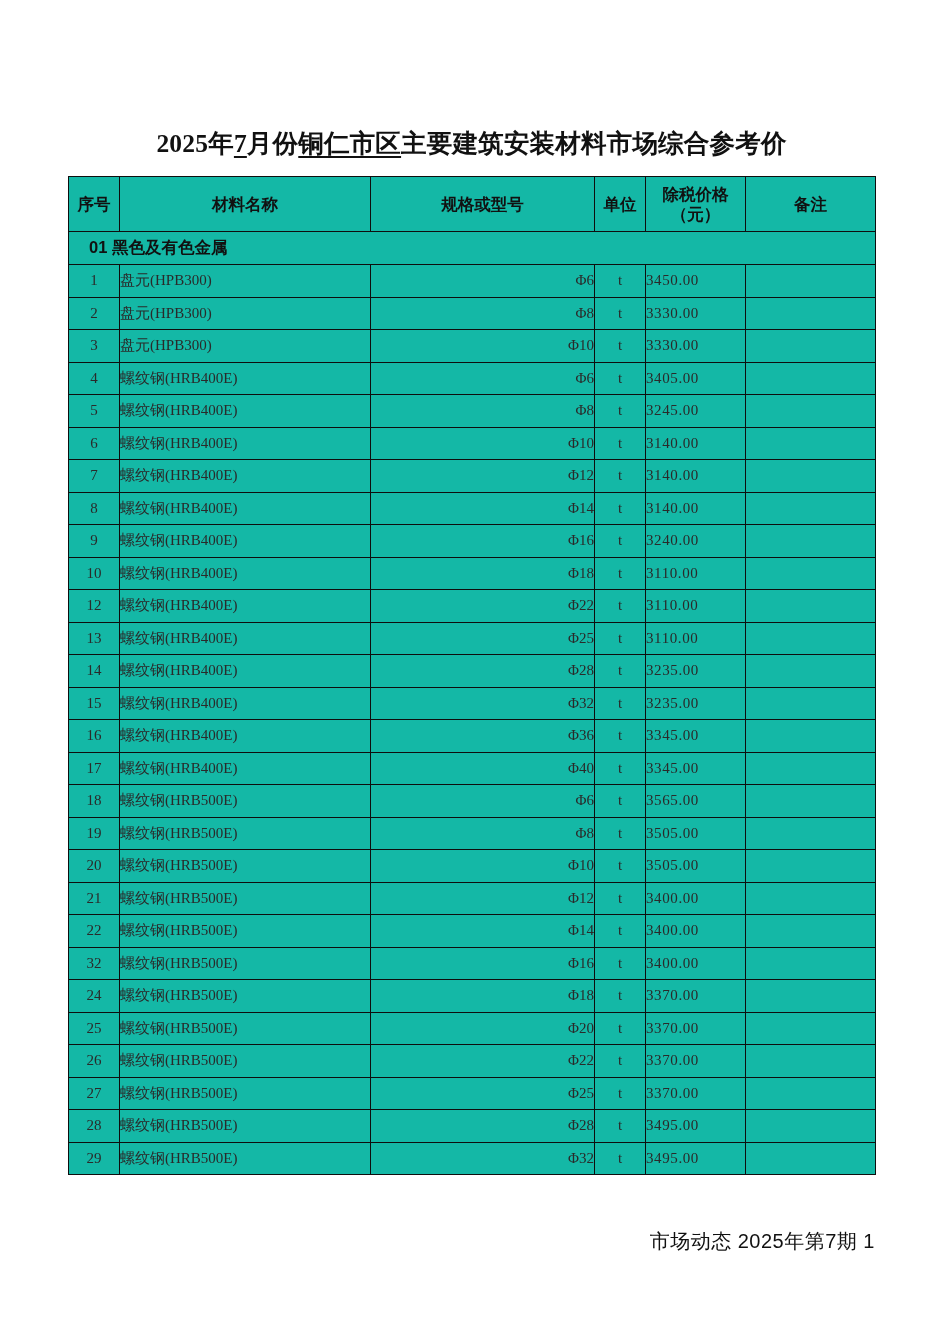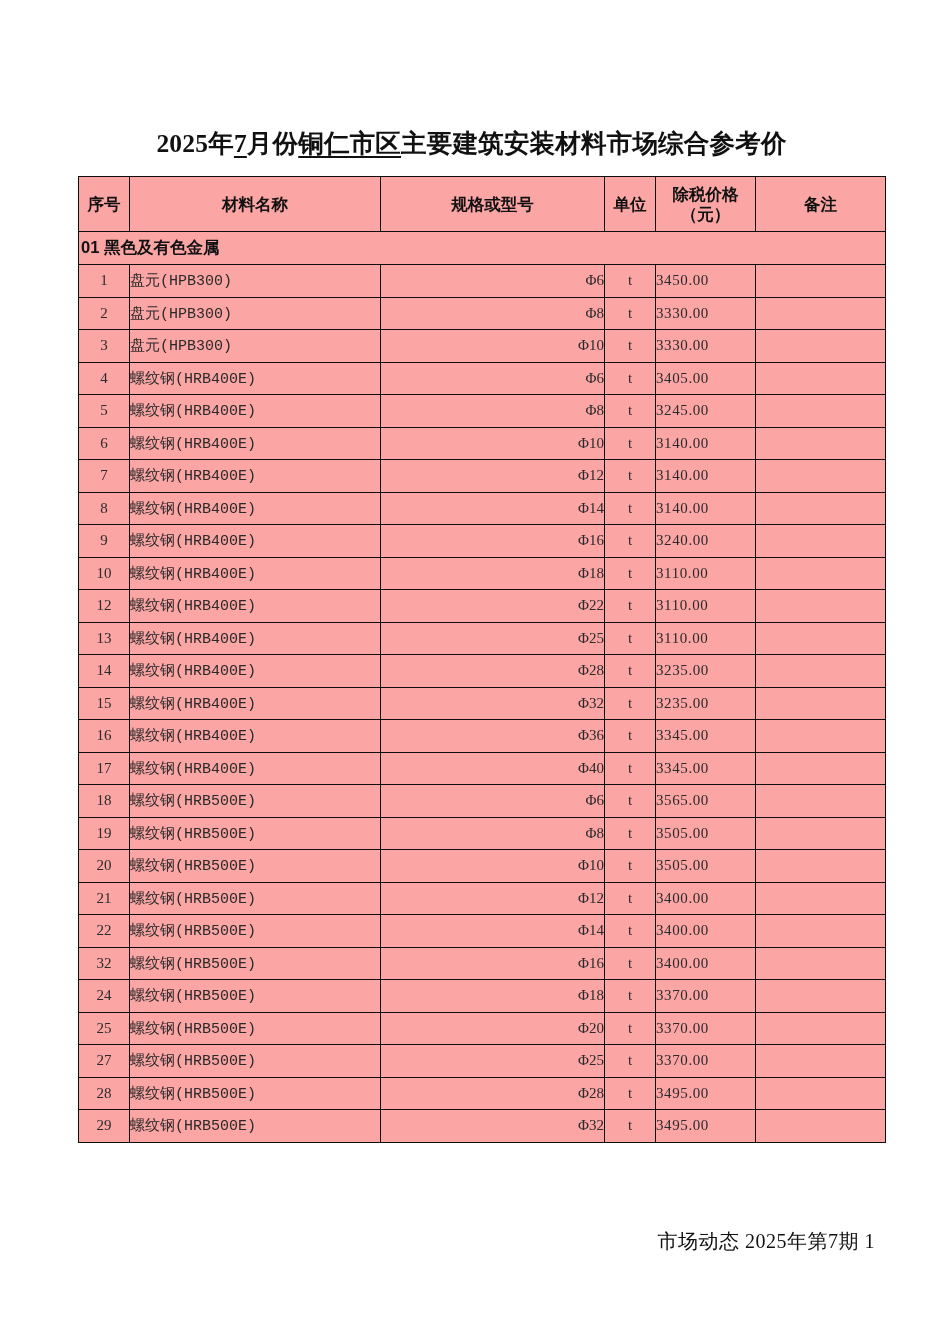--- a/index.html
+++ b/index.html
@@ -45,22 +45,21 @@
   }
 
   
   .price-table {
     position: absolute;
     left: 68px;
     top: 176px;
     width: 807px;
     border-collapse: collapse;
     table-layout: fixed;
-    background: #fca5a5;
-    margin-left: 10px;
+    background: #14b8a6;
   }
   .price-table td, .price-table th {
     border: 1.2px solid #0e0e0e;
     padding: 0;
     vertical-align: middle;
   }
 
   
   col.c-idx   { width: 51px; }
   col.c-name  { width: 251px; }
@@ -82,38 +81,38 @@
     display: block;
     line-height: 20px;
   }
 
   .section-row td {
     height: 32px;
     font-family: "Liberation Sans", "DejaVu Sans", sans-serif;
     font-weight: bold;
     font-size: 16.5px;
     text-align: left;
-    padding-left: 2px;
+    padding-left: 20px;
     color: #111;
   }
 
   .data-row td {
     height: 31.5px;
     font-size: 15px;
     color: #2a2a2a;
   }
   .cell-idx {
     text-align: center;
     font-family: "Liberation Serif", "DejaVu Serif", serif;
     font-size: 15px;
   }
   .cell-name {
     text-align: left;
     padding-left: 6px;
-    font-family: Liberation Mono, monospace;
+    font-family: Liberation Serif, serif;
     font-size: 15px;
     white-space: nowrap;
   }
   .cell-spec {
     text-align: right;
     padding-left: 7px;
     font-family: "Liberation Serif", "DejaVu Serif", serif;
     font-size: 15px;
   }
   .cell-unit {
@@ -129,21 +128,21 @@
   }
   .cell-note {
     text-align: center;
   }
 
   
   .page-footer {
     position: absolute;
     right: 75px;
     top: 1228px;
-    font-family: Liberation Serif, serif;
+    font-family: Liberation Sans, sans-serif;
     font-size: 20px;
     font-weight: normal;
     color: #111;
     white-space: nowrap;
     letter-spacing: 0.5px;
   }
 </style>
 </head>
 <body>
 
@@ -363,20 +362,28 @@
         </tr>
         <tr class="data-row">
           <td class="cell-idx">25</td>
           <td class="cell-name">螺纹钢(HRB500E)</td>
           <td class="cell-spec">Φ20</td>
           <td class="cell-unit">t</td>
           <td class="cell-price">3370.00</td>
           <td class="cell-note"></td>
         </tr>
         <tr class="data-row">
+          <td class="cell-idx">26</td>
+          <td class="cell-name">螺纹钢(HRB500E)</td>
+          <td class="cell-spec">Φ22</td>
+          <td class="cell-unit">t</td>
+          <td class="cell-price">3370.00</td>
+          <td class="cell-note"></td>
+        </tr>
+        <tr class="data-row">
           <td class="cell-idx">27</td>
           <td class="cell-name">螺纹钢(HRB500E)</td>
           <td class="cell-spec">Φ25</td>
           <td class="cell-unit">t</td>
           <td class="cell-price">3370.00</td>
           <td class="cell-note"></td>
         </tr>
         <tr class="data-row">
           <td class="cell-idx">28</td>
           <td class="cell-name">螺纹钢(HRB500E)</td>

